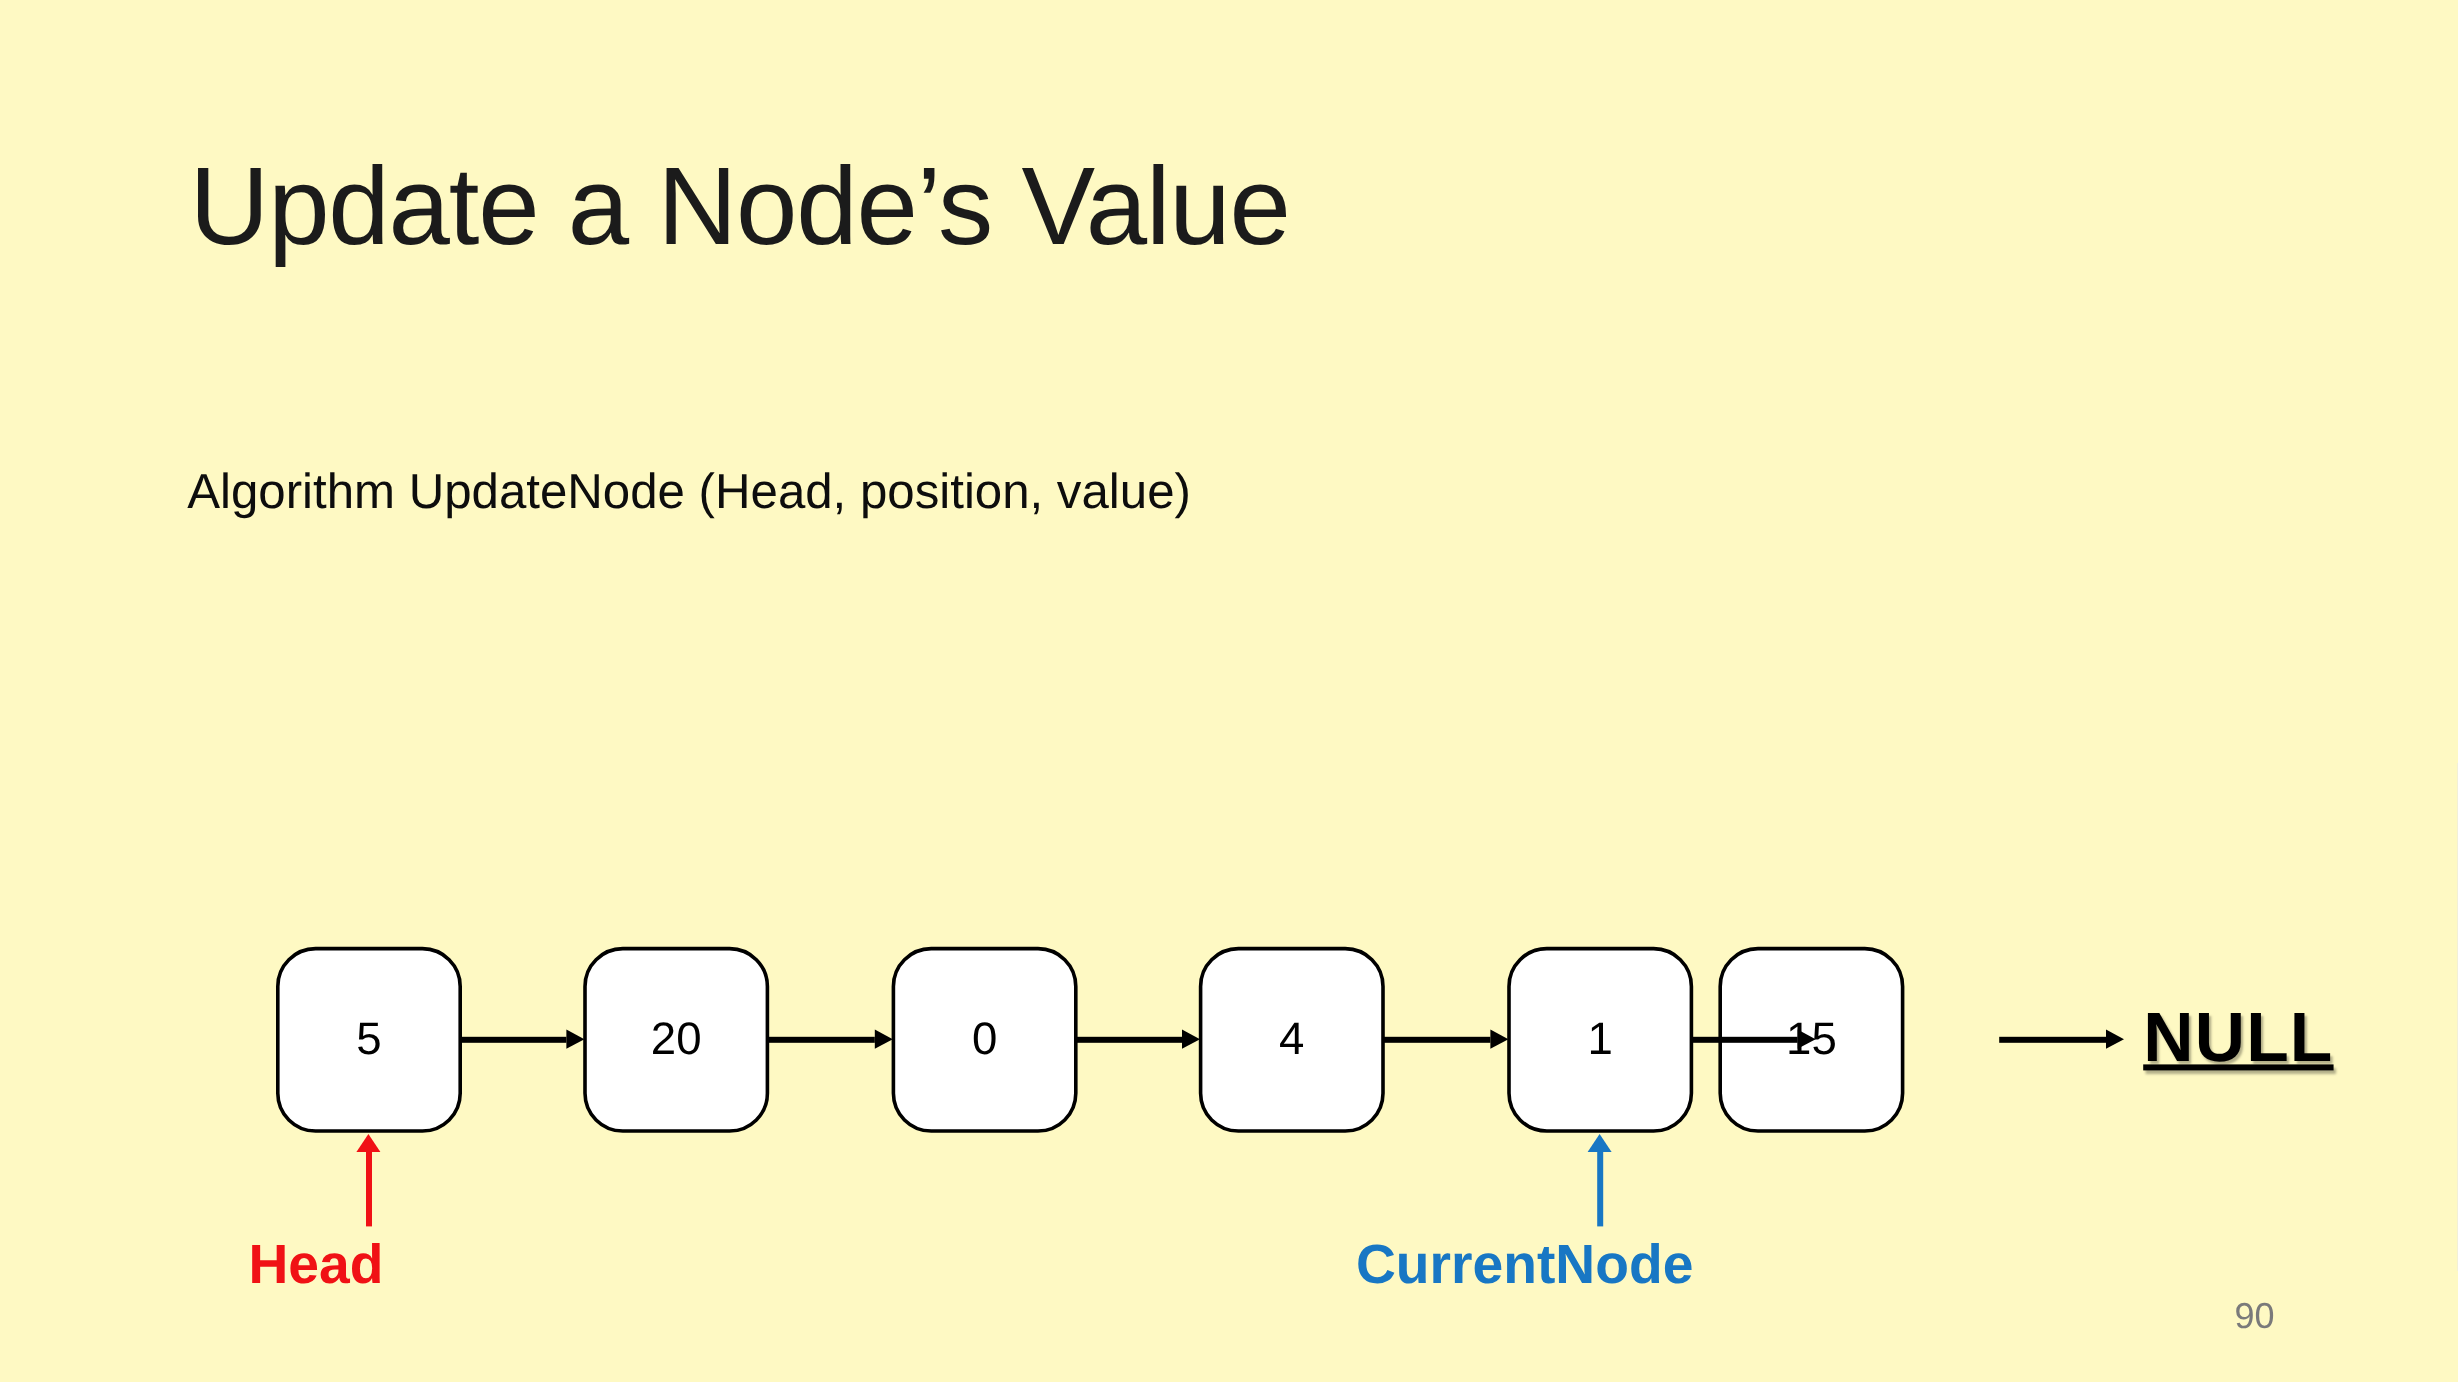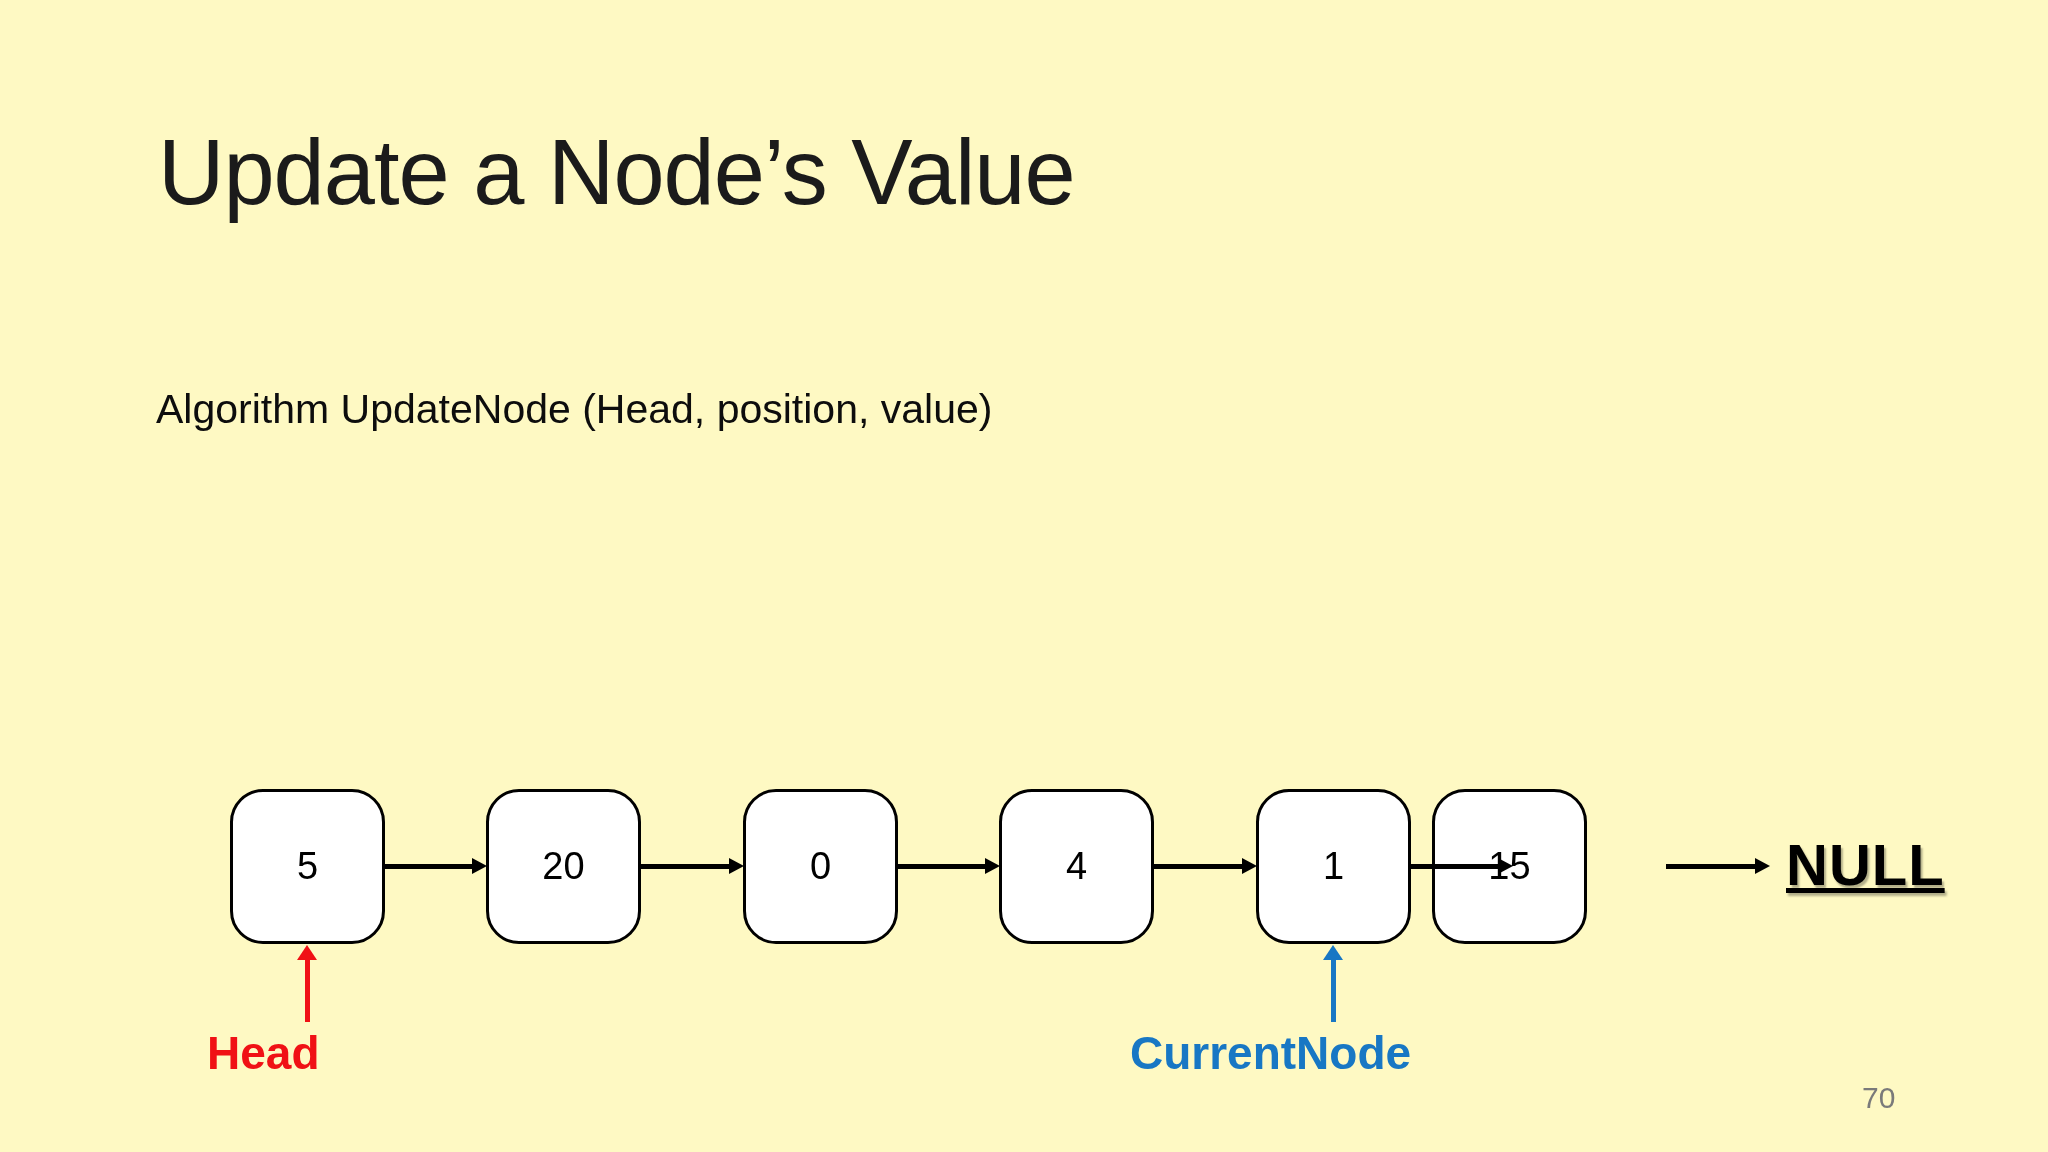--- a/index.html
+++ b/index.html
@@ -125,15 +125,15 @@
     <div class="vshaft head-shaft"></div>
     <div class="vhead head-head"></div>
     <div class="pointer-label head-label">Head</div>
 
     <div class="vshaft cur-shaft"></div>
     <div class="vhead cur-head"></div>
     <div class="pointer-label cur-label">CurrentNode</div>
 
   </div>
 
-  <div class="page-number">70</div>
+  <div class="page-number">90</div>
 
 </div>
 
 </body></html>

